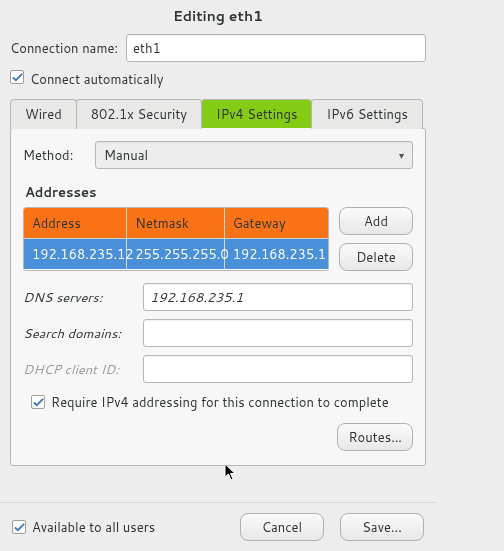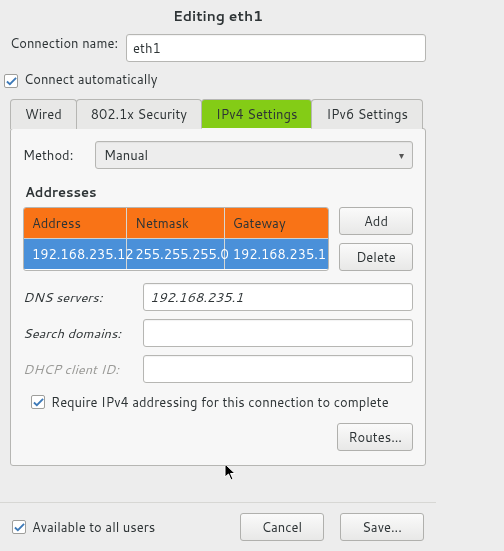--- a/index.html
+++ b/index.html
@@ -17,38 +17,38 @@
     display: flex; flex-direction: column;
     position: relative;
   }
   .titlebar {
     text-align: center;
     font-weight: bold;
     font-size: 14px;
     padding: 6px 0 8px 0;
   }
   .row {
-    display: flex; 
+    display: flex; align-items: center;
     padding: 0 10px;
     margin-bottom: 8px;
   }
   .row label { white-space: nowrap; }
   .conn-name-label { margin-right: 8px; }
   input[type=text], .combo {
     height: 28px;
     border: 1px solid #b6b6b3;
     border-radius: 3px;
     background: #fff;
     padding: 0 6px;
     font: inherit;
     color: #2e3436;
     box-shadow: inset 0 1px 1px rgba(0,0,0,.05);
   }
   .conn-name-input { flex: 1; }
-  .check-row { padding: 0 4px; margin-bottom: 10px; display:flex; align-items:flex-end; }
+  .check-row { padding: 0 10px; margin-bottom: 10px; display:flex; align-items:flex-start; }
   .check {
     width: 14px; height: 14px;
     border: 1px solid #9e9e9b;
     border-radius: 2px;
     background: #fff;
     display: inline-flex;
     align-items: center; justify-content: center;
     margin-right: 6px;
     cursor: pointer;
   }
@@ -113,21 +113,21 @@
   }
   .th:last-child, .td:last-child { border-right: none; }
   .col-addr { width: 34%; }
   .col-mask { width: 32%; }
   .col-gw   { flex:1; }
   .trow.selected { background: #4a90d9; color: #fff; }
   .addr-btns { display:flex; flex-direction: column; gap:8px; width: 74px; }
   .btn {
     height: 28px;
     border: 1px solid #b0b0ad;
-    border-radius: 3px;
+    border-radius: 8px;
     background: linear-gradient(#fafafa,#e8e8e7);
     font: inherit;
     cursor: pointer;
     padding: 0 10px;
     color: #2e3436;
   }
 
   .form-row { display:flex; align-items:center; margin-bottom: 8px; font-style: italic; }
   .form-row > label { width: 120px; }
   .form-row input[type=text] { flex:1; }

